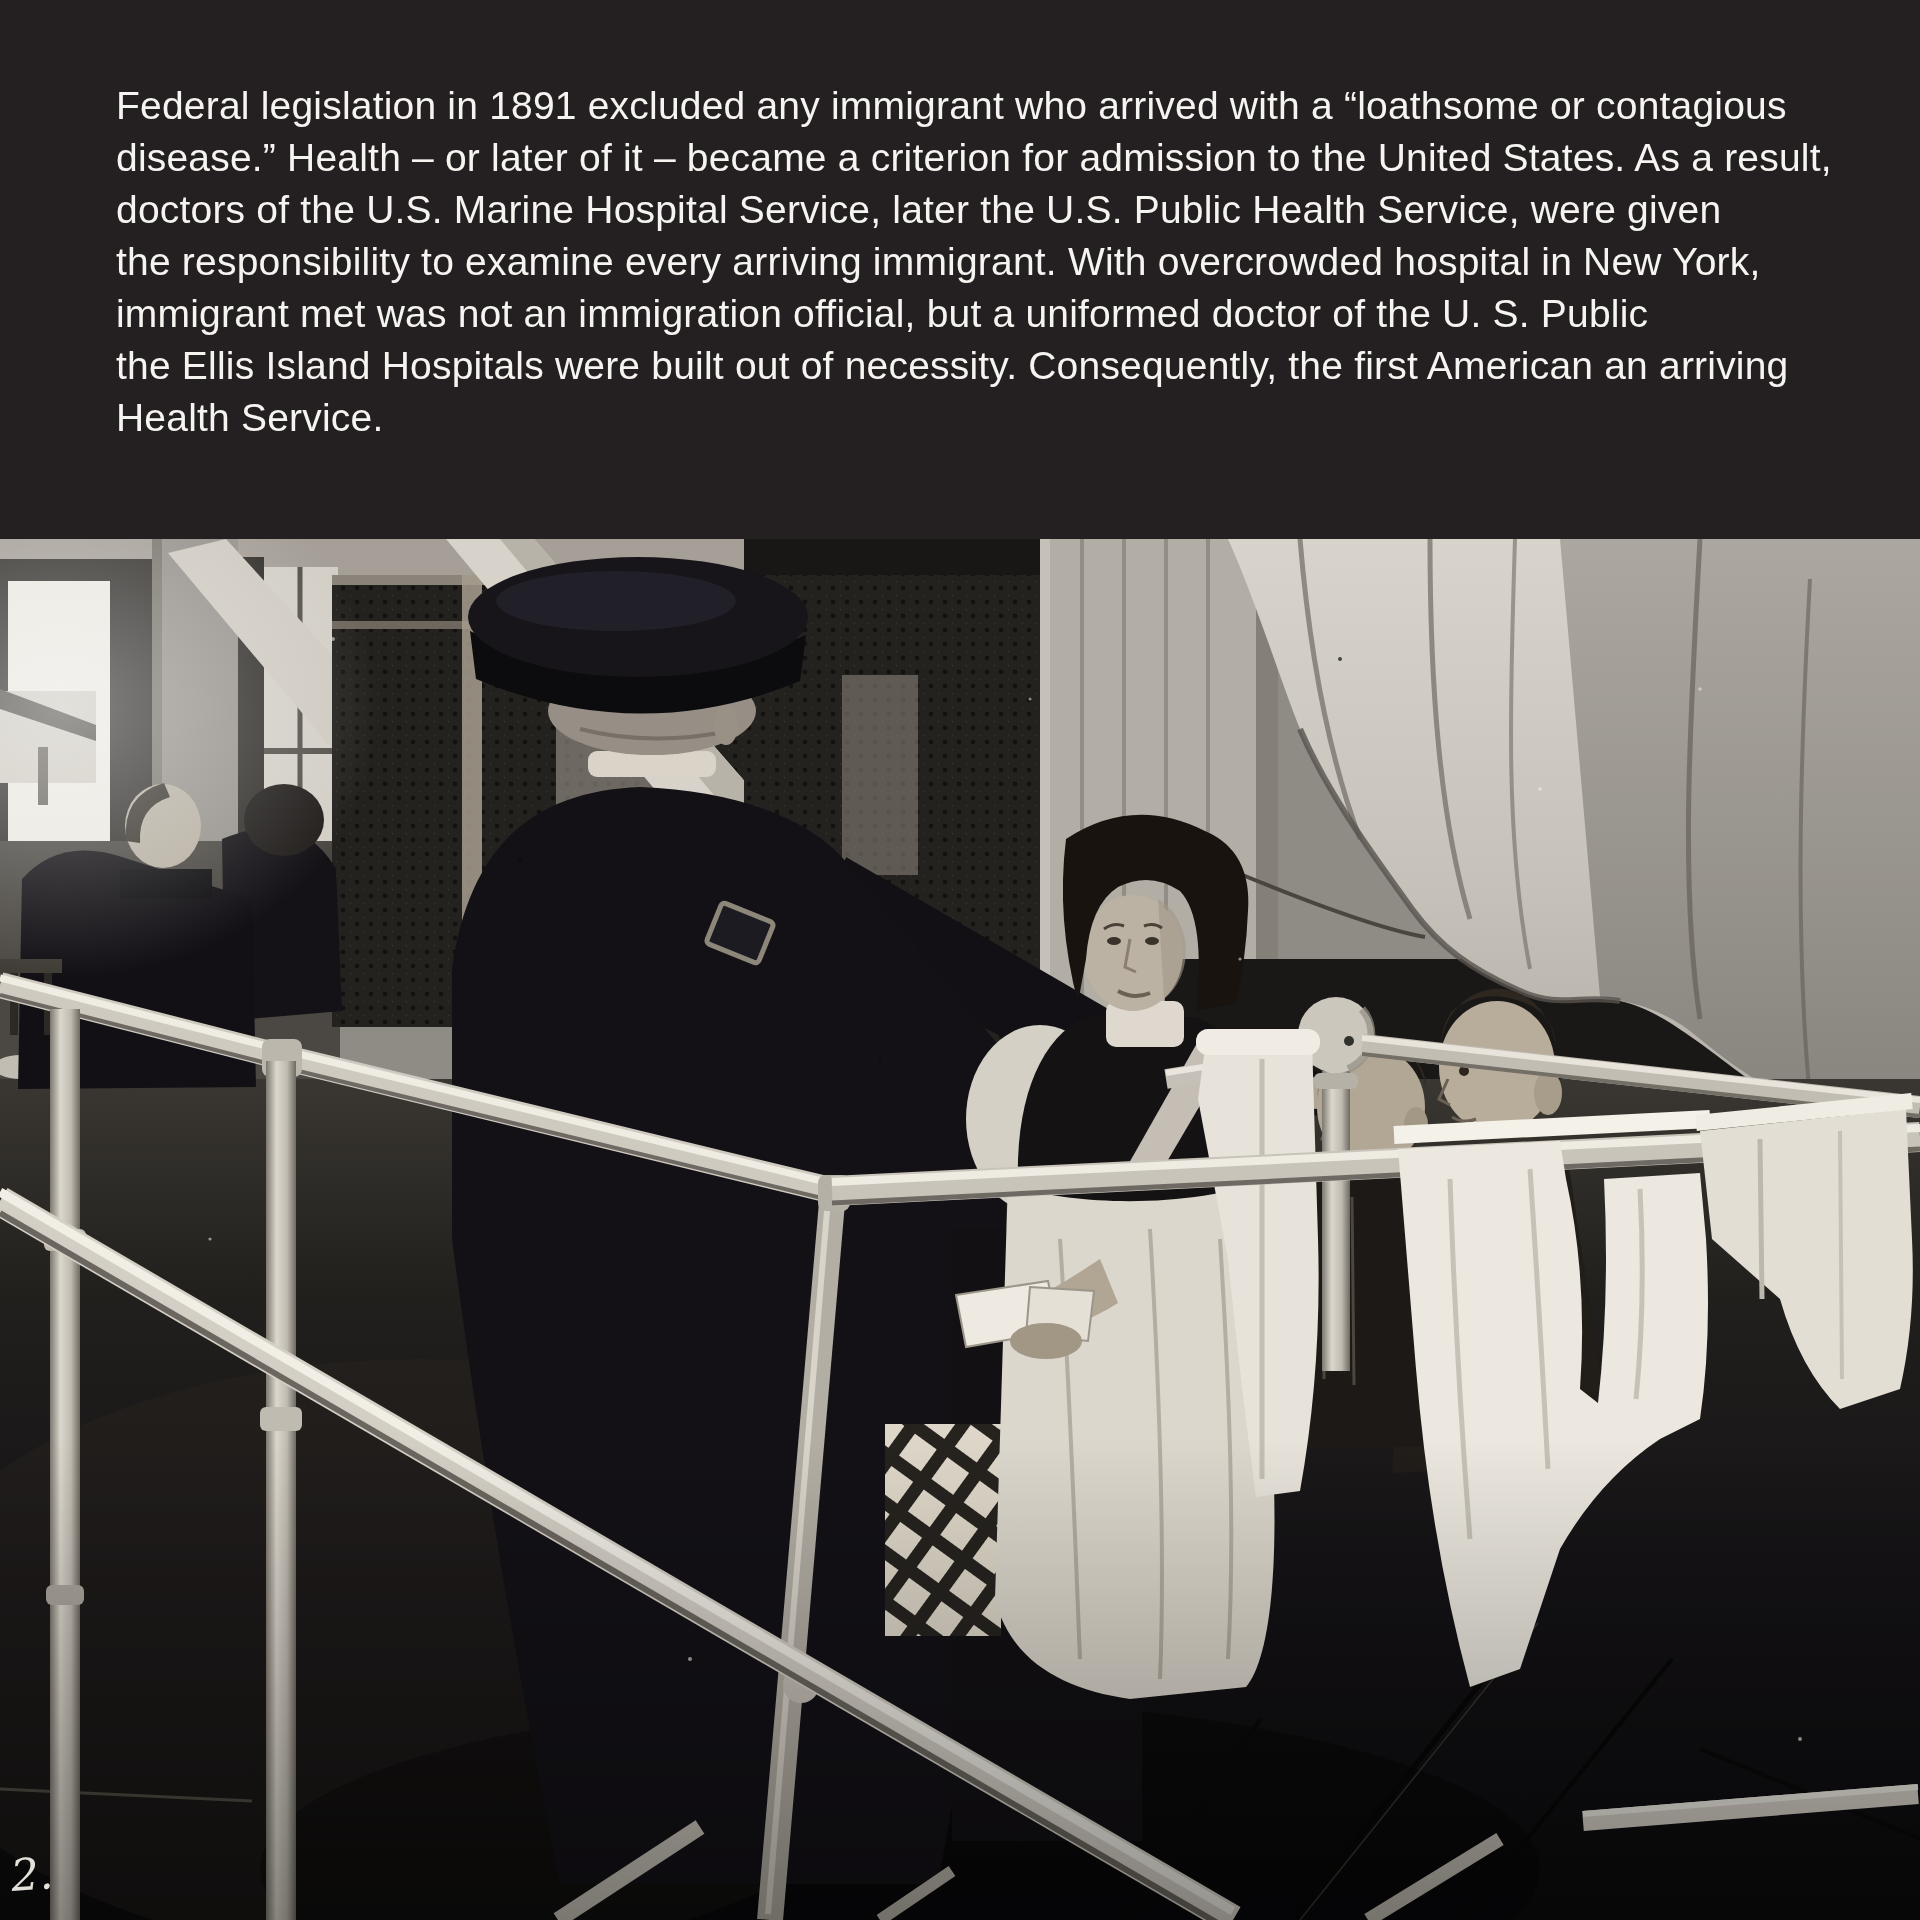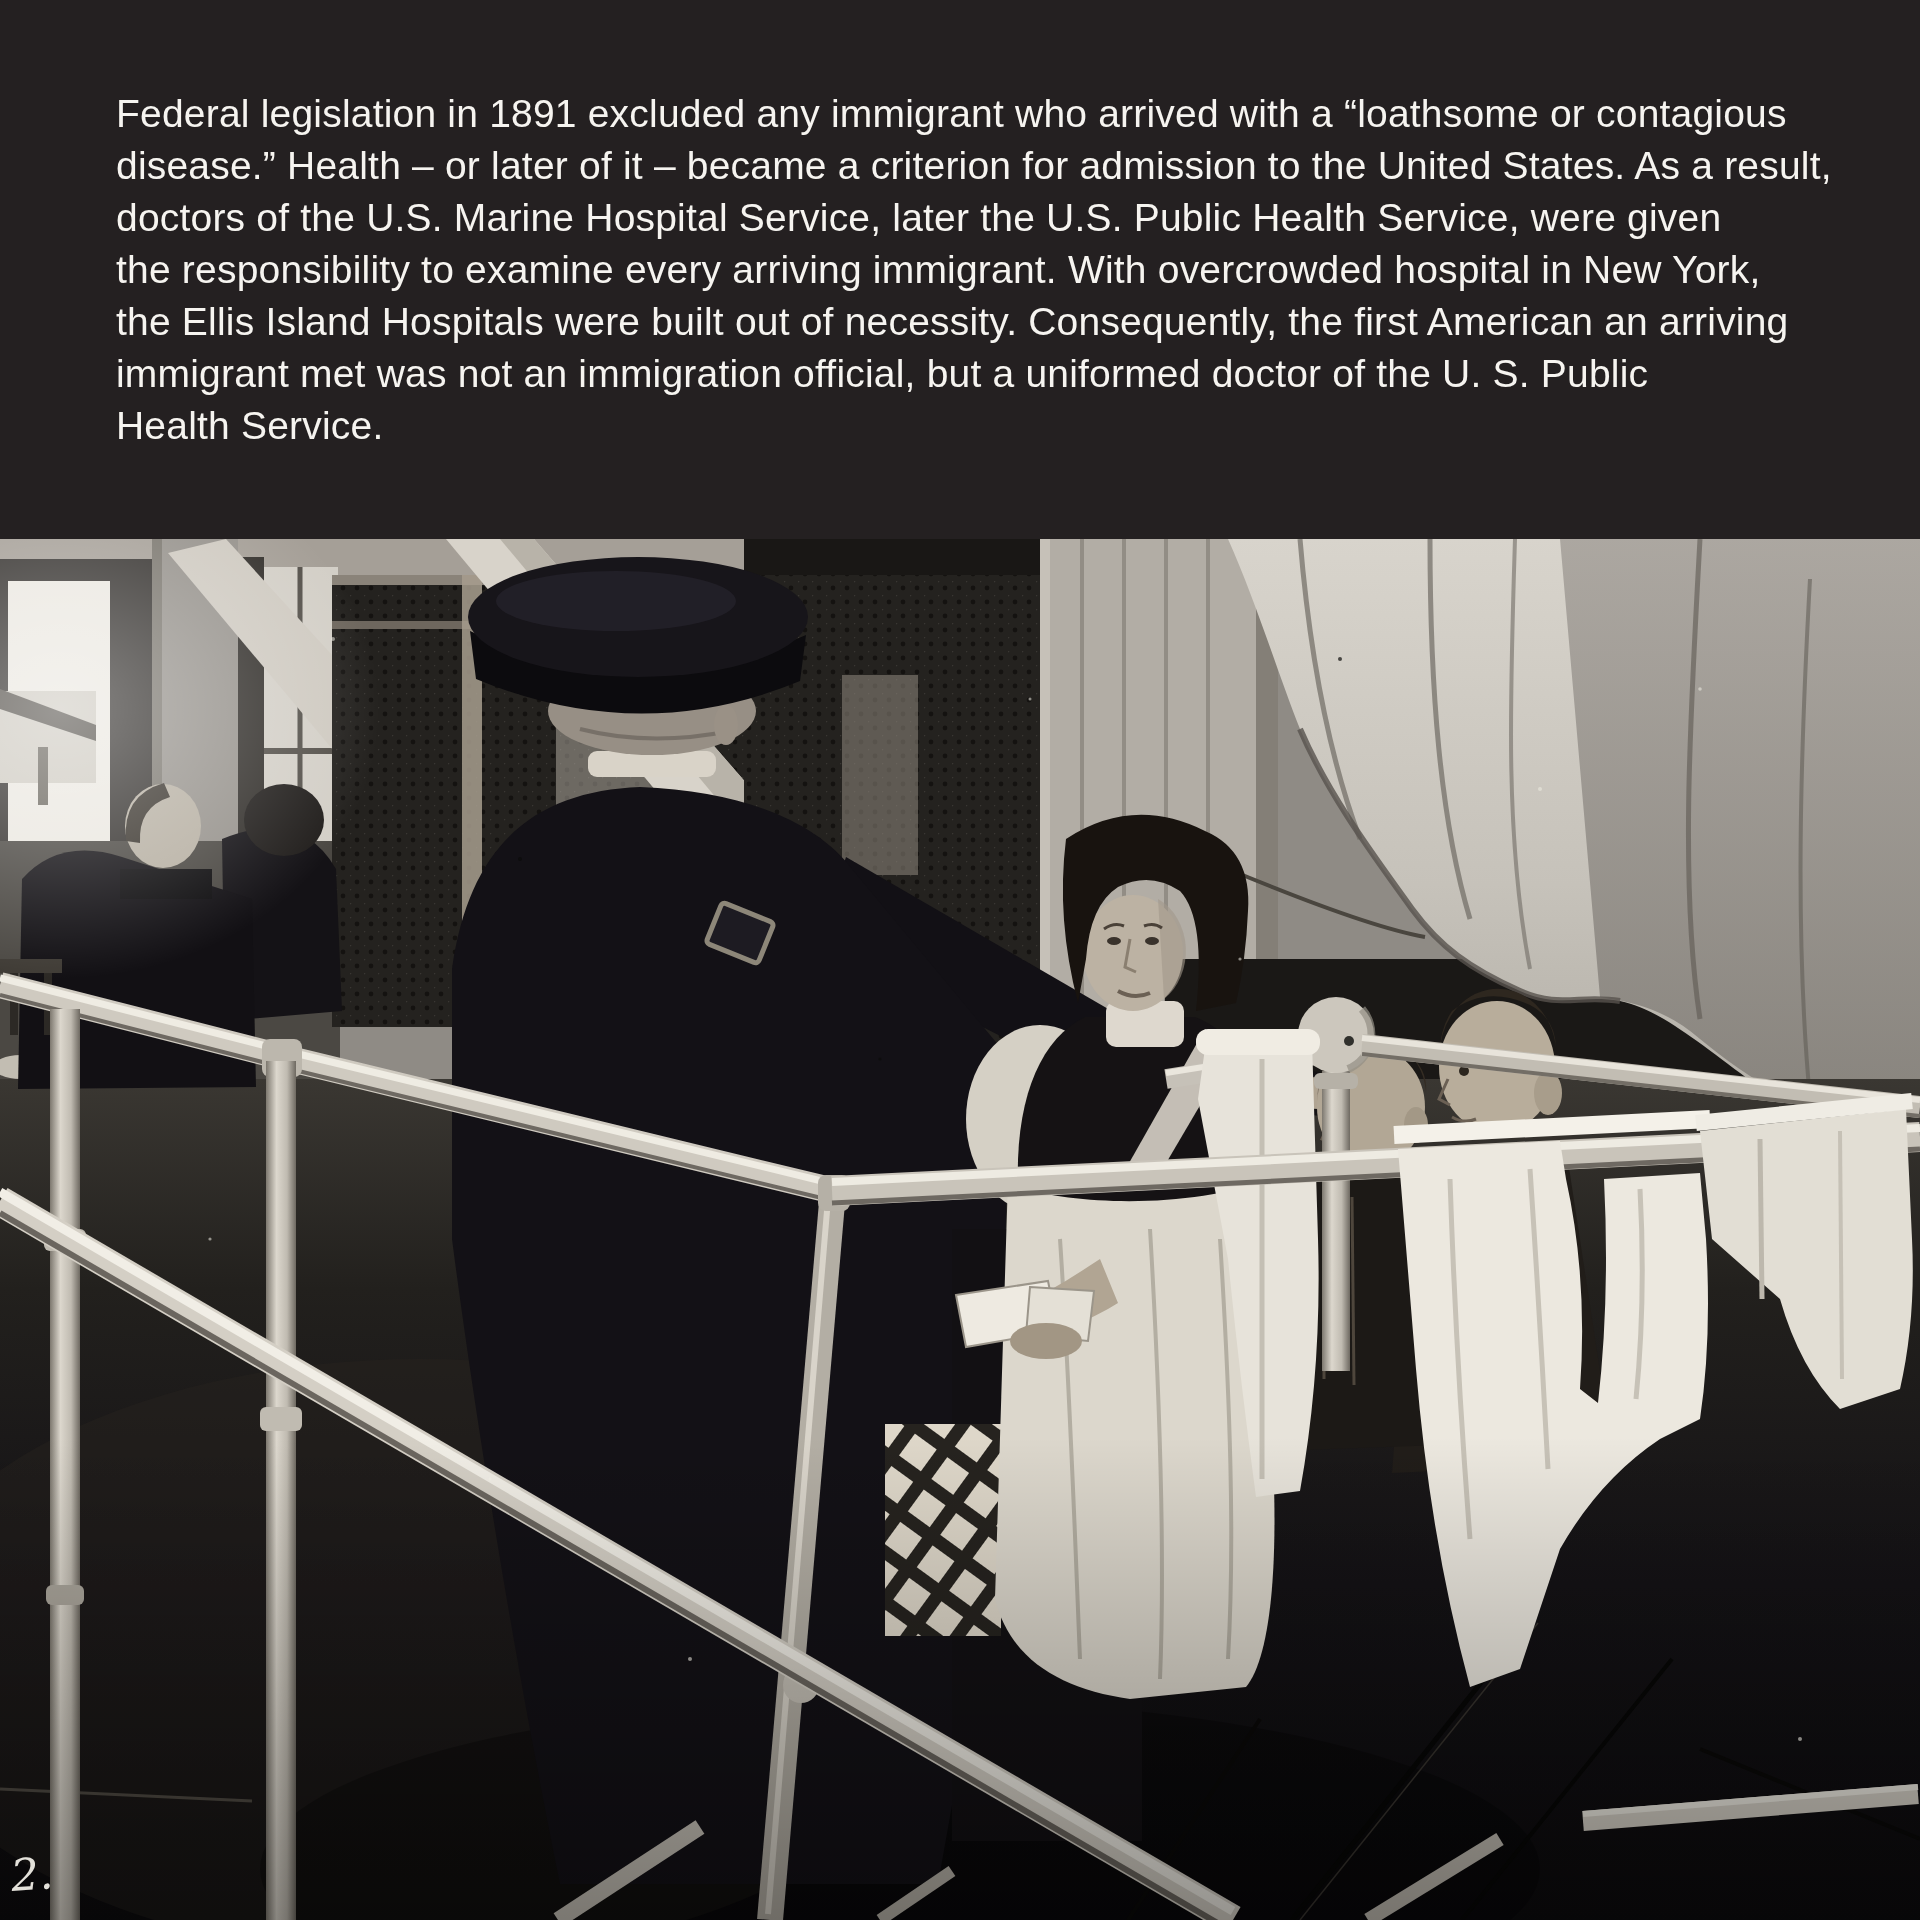--- a/index.html
+++ b/index.html
@@ -1,35 +1,35 @@
 <!DOCTYPE html>
 <html><head>
 <meta charset="utf-8">
 <style>
   html,body{margin:0;padding:0;background:#242021;}
   body{width:1920px;height:1920px;overflow:hidden;font-family:"Liberation Sans",sans-serif;}
   .panel{position:relative;width:1920px;height:1920px;background:#242021;}
-  .caption{position:absolute;left:116px;top:88px;width:1460px;color:#f6f4f0;
+  .caption{position:absolute;left:116px;top:80px;width:1460px;color:#f6f4f0;
            font-size:39px;line-height:52px;letter-spacing:.2px;font-weight:400;}
   .cap-line{white-space:nowrap;}
   .photo{position:absolute;left:0;top:539px;width:1920px;height:1381px;background:#121114;}
   .photo svg{display:block;width:100%;height:100%;}
 </style>
 </head>
 <body>
 
 <div class="panel">
 
   <div class="caption">
     <div class="cap-line">Federal legislation in 1891 excluded any immigrant who arrived with a “loathsome or contagious</div>
     <div class="cap-line">disease.” Health – or later of it – became a criterion for admission to the United States. As a result,</div>
     <div class="cap-line">doctors of the U.S. Marine Hospital Service, later the U.S. Public Health Service, were given</div>
     <div class="cap-line">the responsibility to examine every arriving immigrant. With overcrowded hospital in New York,</div>
+    <div class="cap-line">immigrant met was not an immigration official, but a uniformed doctor of the U. S. Public</div>
     <div class="cap-line">the Ellis Island Hospitals were built out of necessity. Consequently, the first American an arriving</div>
-    <div class="cap-line">immigrant met was not an immigration official, but a uniformed doctor of the U. S. Public</div>
     <div class="cap-line">Health Service.</div>
   </div>
 
   <div class="photo">
   <svg viewBox="0 0 1920 1381" preserveAspectRatio="none">
     <defs>
       <linearGradient id="floorG" x1="0" y1="0" x2="0" y2="1">
         <stop offset="0" stop-color="#3a3732"></stop>
             <stop offset=".25" stop-color="#22201d"></stop>
         <stop offset=".6" stop-color="#141215"></stop>

